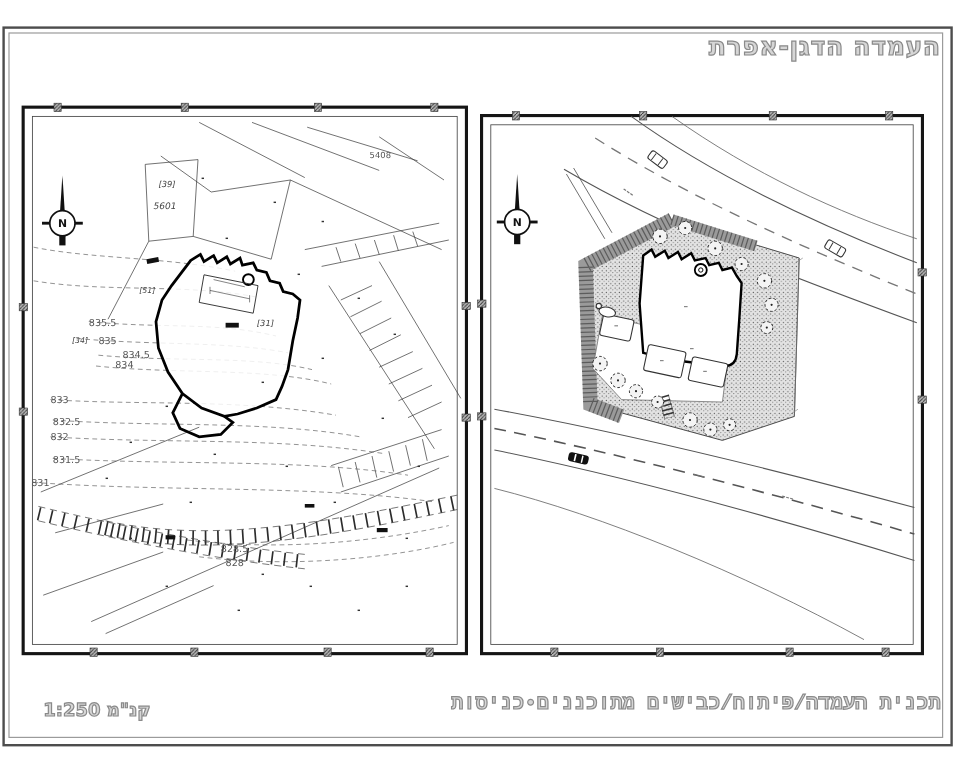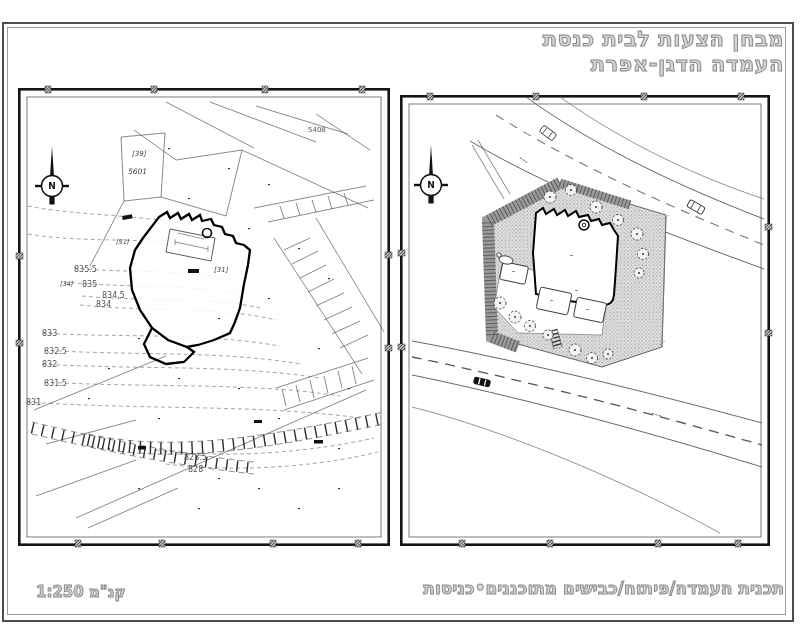--- a/index.html
+++ b/index.html
@@ -5,21 +5,21 @@
   html,body{margin:0;padding:0;background:#fff;}
   body{width:800px;height:640px;position:relative;overflow:hidden;
        font-family:"DejaVu Sans",sans-serif;}
   .frame-outer{position:absolute;left:2px;top:22px;width:788px;height:596px;
        border:2px solid #4d4d4d;}
   .frame-inner{position:absolute;left:7px;top:27px;width:777px;height:586px;
        border:1px solid #9b9b9b;}
   .hollow{color:#d6d6d6;-webkit-text-stroke:1px #8a8a8a;font-weight:bold;}
   .title-block{position:absolute;top:27px;right:16px;text-align:right;direction:rtl;
        font-size:21px;line-height:25px;letter-spacing:.5px;}
-  .footer-right{position:absolute;top:578px;right:16px;direction:rtl;font-size:17px;}
+  .footer-right{position:absolute;top:578px;right:16px;direction:rtl;font-size:17px;font-family:Liberation Mono, monospace;}
   .footer-left{position:absolute;top:583px;left:36px;direction:rtl;font-size:15px;}
   .panel{position:absolute;background:#fff;}
   #panel-left{left:18px;top:88px;width:372px;height:458px;}
   #panel-right{left:400px;top:95px;width:370px;height:451px;}
   svg{display:block;overflow:visible;}
   text.map{font-family:"DejaVu Sans",sans-serif;fill:#555;}
   text.it{font-style:italic;fill:#444;}
   text.compass{font-weight:bold;fill:#111;}
 </style>
 </head>
@@ -36,21 +36,20 @@
     </pattern>
     <pattern id="stip" width="3.6" height="3.6" patternUnits="userSpaceOnUse">
       <rect width="3.6" height="3.6" fill="#e3e3e3"></rect>
       <circle cx="1" cy="1" r="0.55" fill="#555"></circle>
       <circle cx="2.7" cy="2.6" r="0.45" fill="#666"></circle>
     </pattern>
   </defs>
 </svg>
 
 <div class="title-block hollow">
-  <div>מבחן הצעות לבית כנסת</div>
   <div>העמדה הדגן-אפרת</div>
 </div>
 
 <div id="panel-left" class="panel">
 <svg width="372" height="458" viewBox="0 0 372 458">
   <g>
     <rect x="1.3" y="1.3" width="369.4" height="455.4" fill="none" stroke="#151515" stroke-width="2.6"></rect>
     <rect x="9" y="9" width="354" height="440" fill="none" stroke="#444" stroke-width="0.7"></rect>
     <g stroke="#333" stroke-width="0.5">
       <rect x="27" y="-2" width="6" height="7" fill="url(#tickH)"></rect>

